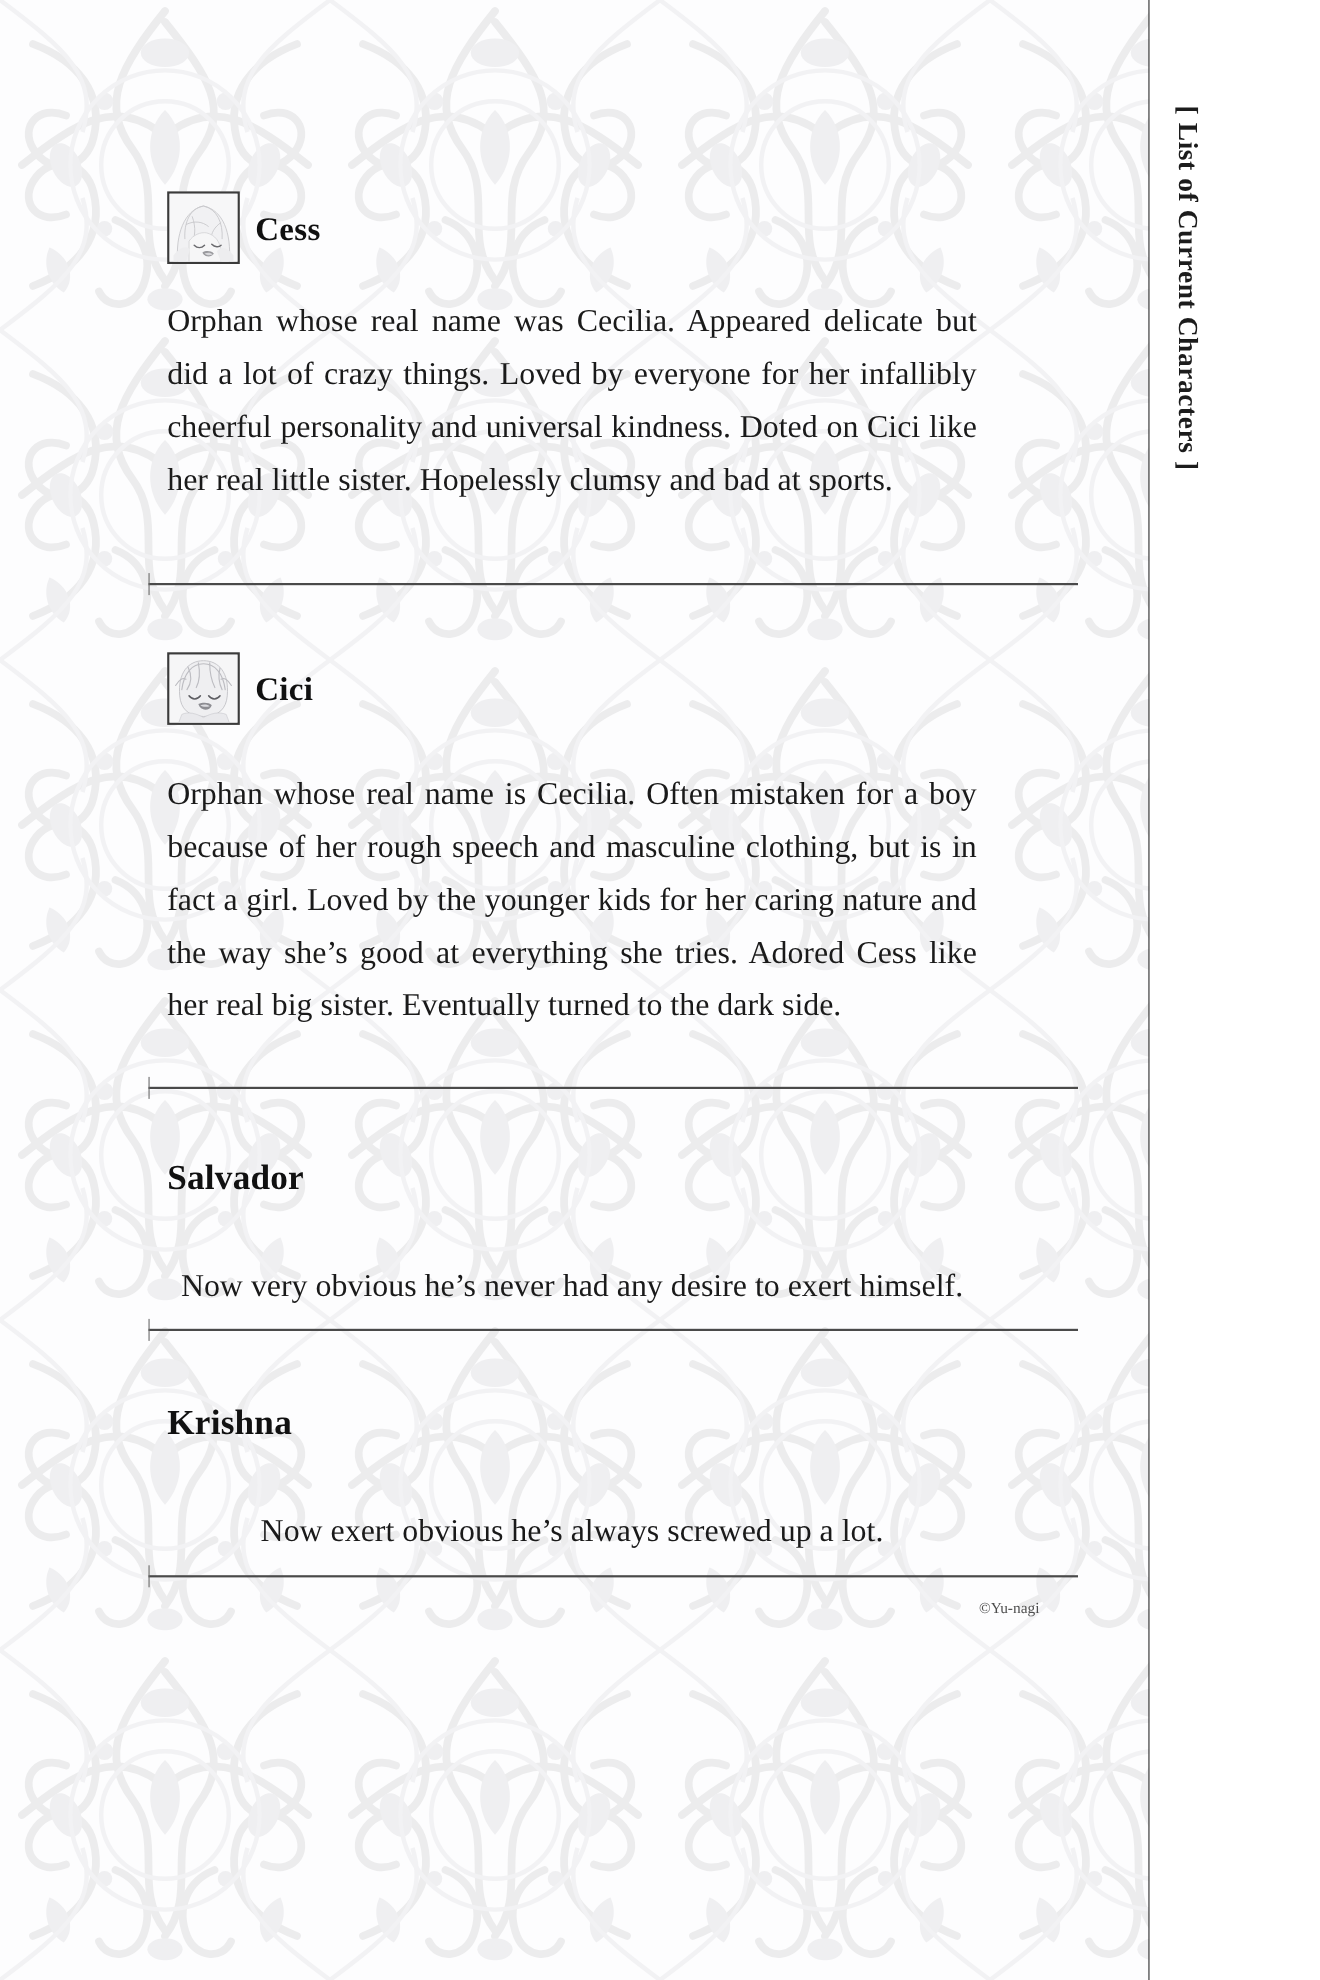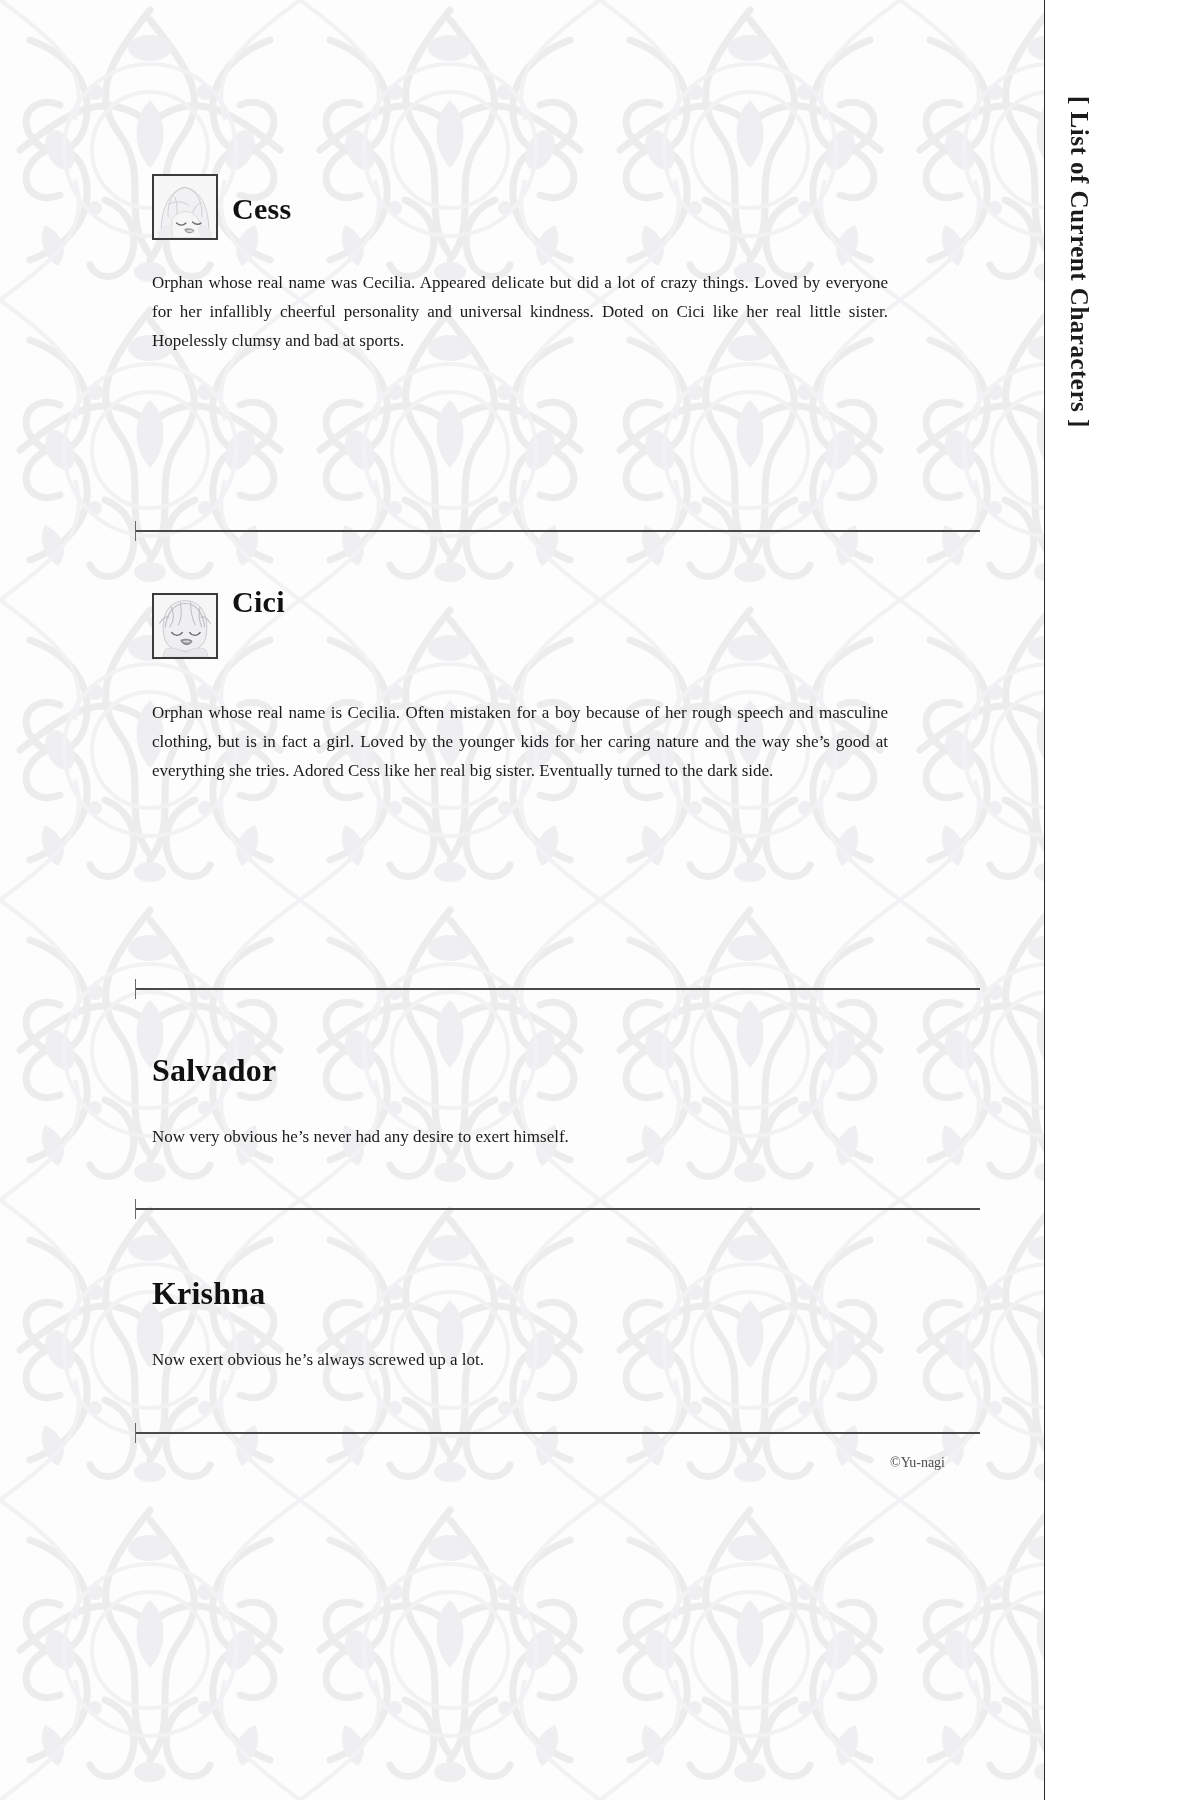--- a/index.html
+++ b/index.html
@@ -125,27 +125,27 @@
     font-size: 32px;
     color: #111111;
     letter-spacing: 0.2px;
   }
 
   .char-desc {
     position: absolute;
     left: 152px;
     width: 736px;
     font-family: "Liberation Serif", "DejaVu Serif", serif;
-    font-size: 17px;
-    line-height: 29px;
+    font-size: 29px;
+    line-height: 48px;
     color: #1a1a1a;
     text-align: justify;
     text-justify: inter-word;
   }
-  .char-desc.nojust { text-align: left; }
+  .char-desc.nojust { text-align: center; margin-top: 23px; }
 
   .copyright {
     position: absolute;
     right: 100px;
     top: 1455px;
     font-family: "Liberation Serif", "DejaVu Serif", serif;
     font-size: 14px;
     color: #4d4d4d;
   }
 </style>
@@ -264,21 +264,21 @@
             <path d="M19 40 C22 44 27 44 30 40"></path>
             <path d="M38 40 C41 44 46 44 49 40"></path>
           </g>
           <path d="M28 48 C32 46 38 46 41 49 C39 55 30 55 28 48 Z" fill="#8d8d92"></path>
           <path d="M30 49 C33 48 37 48 39 50 C36 51 32 51 30 49 Z" fill="#dcdce0"></path>
           <g fill="#e9e9ec" stroke="#cfcfd3" stroke-width="0.7">
             <path d="M12 58 C18 55 26 57 33 61 C40 57 48 55 55 58 L58 66 L9 66 Z"></path>
           </g>
         </svg>
       </div>
-      <div class="char-name" style="left:232px; top:585px;">Cici</div>
+      <div class="char-name" style="left:232px; top:610px;">Cici</div>
       <div class="char-desc" style="top:698px;">Orphan whose real name is Cecilia. Often mistaken for a boy because of her rough speech and masculine clothing, but is in fact a girl. Loved by the younger kids for her caring nature and the way she’s good at everything she tries. Adored Cess like her real big sister. Eventually turned to the dark side.</div>
     </div>
 
     <div class="divider" style="top:988px;"></div>
 
     <div class="entry">
       <div class="char-name-plain" style="left:152px; top:1052px;">Salvador</div>
       <div class="char-desc nojust" style="top:1122px;">Now very obvious he’s never had any desire to exert himself.</div>
     </div>
 

